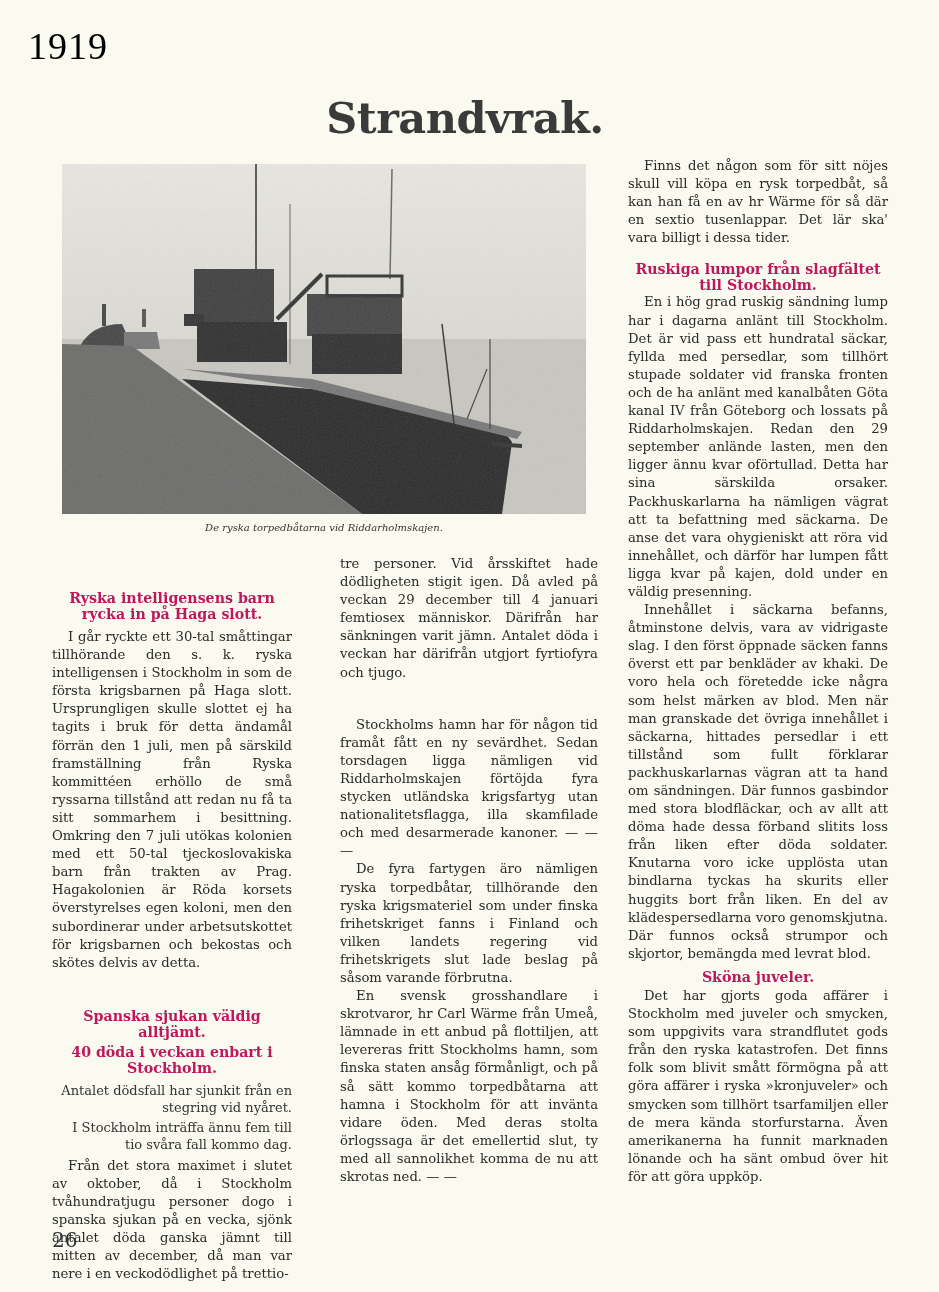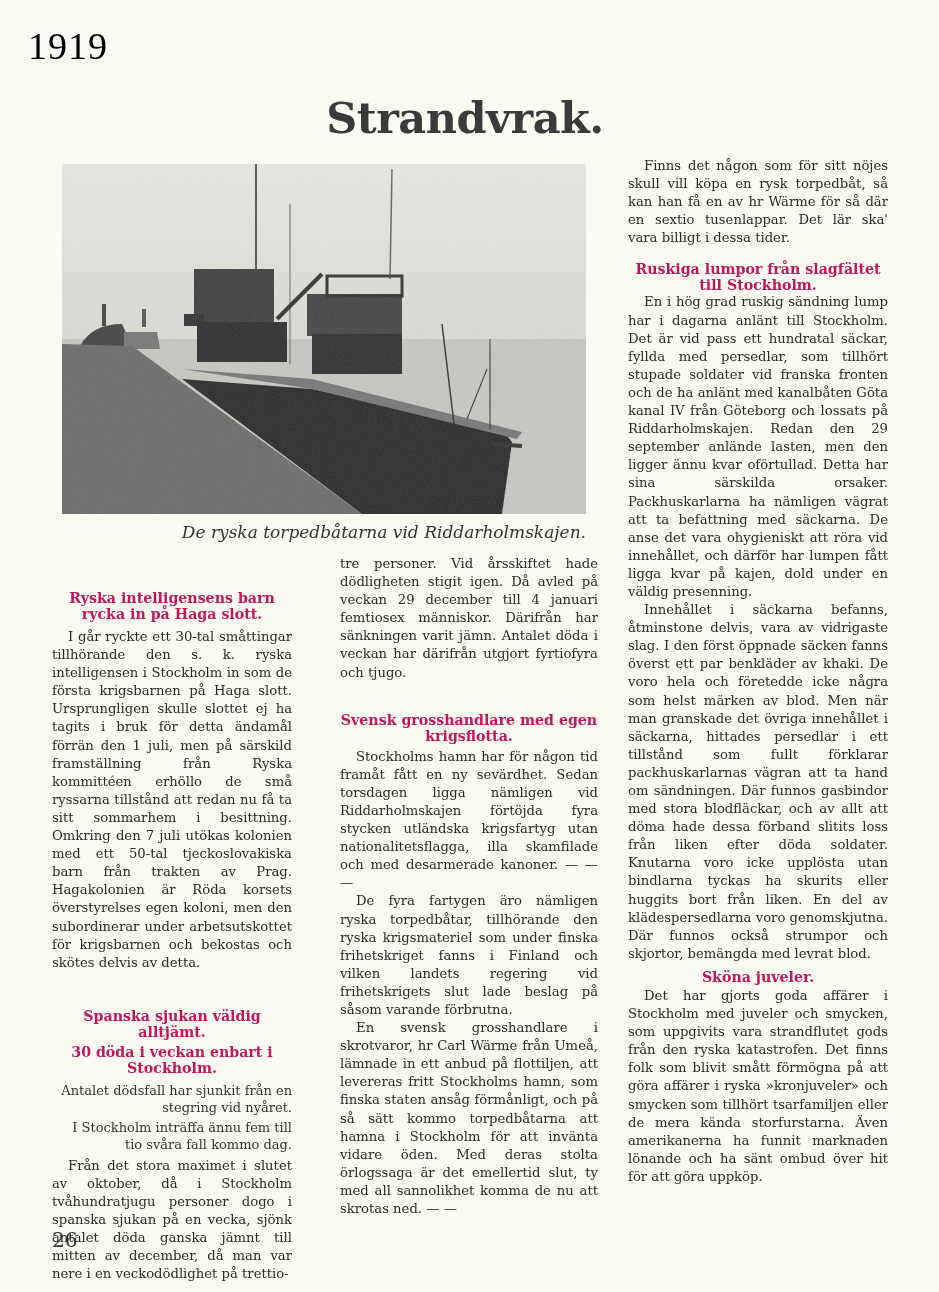--- a/index.html
+++ b/index.html
@@ -17,22 +17,22 @@
   .title {
     position: absolute; left: 300px; top: 93px; width: 330px; text-align: center;
     font-family: "DejaVu Serif", serif; font-weight: bold; font-size: 43px;
     color: #3a3a3a; letter-spacing: -0.5px;
   }
   .photo {
     position: absolute; left: 62px; top: 164px; width: 524px; height: 350px;
     background: #e4e2dc; overflow: hidden;
   }
   .caption {
-    position: absolute; left: 62px; top: 522px; width: 524px; text-align: right;
-    font-style: italic; font-size: 17px; color: #333;
+    position: absolute; left: 62px; top: 522px; width: 524px; text-align: center;
+    font-style: italic; font-size: 10px; color: #333;
   }
   .col { position: absolute; font-size: 13.2px; line-height: 18.1px; text-align: justify; }
   .col p { margin: 0; text-indent: 16px; }
   .col p.noind { text-indent: 0; }
   .col h3 {
     margin: 0; text-align: center; font-size: 14.2px; line-height: 16px;
     font-family: "DejaVu Serif", serif; font-weight: bold; color: #be185d;
   }
   .col h4 {
     margin: 0; text-align: right; font-size: 13px; line-height: 17px; font-weight: normal; color: #333;
@@ -99,30 +99,29 @@
     <rect width="524" height="350" fill="transparent" filter="url(#grain)"></rect>
   </svg>
 </div>
 <div class="caption">De ryska torpedbåtarna vid Riddarholmskajen.</div>
 
 <div class="col c1">
   <h3>Ryska intelligensens barn rycka in på Haga slott.</h3>
   <p style="margin-top:6px">I går ryckte ett 30-tal småttingar tillhörande den s. k. ryska intelligensen i Stockholm in som de första krigsbarnen på Haga slott. Ursprungligen skulle slottet ej ha tagits i bruk för detta ändamål förrän den 1 juli, men på särskild framställning från Ryska kommittéen erhöllo de små ryssarna tillstånd att redan nu få ta sitt sommarhem i besittning. Omkring den 7 juli utökas kolonien med ett 50-tal tjeckoslovakiska barn från trakten av Prag. Hagakolonien är Röda korsets överstyrelses egen koloni, men den subordinerar under arbetsutskottet för krigsbarnen och bekostas och skötes delvis av detta.</p>
   <div style="height:36px"></div>
   <h3>Spanska sjukan väldig alltjämt.</h3>
-  <h3 style="margin-top:4px">30 döda i veckan enbart i Stockholm.</h3>
+  <h3 style="margin-top:4px">40 döda i veckan enbart i Stockholm.</h3>
   <h4 style="margin-top:6px">Antalet dödsfall har sjunkit från en stegring vid nyåret.</h4>
   <h4 style="margin-top:3px">I Stockholm inträffa ännu fem till tio svåra fall kommo dag.</h4>
   <p style="margin-top:4px">Från det stora maximet i slutet av oktober, då i Stockholm tvåhundratjugu personer dogo i spanska sjukan på en vecka, sjönk antalet döda ganska jämnt till mitten av december, då man var nere i en veckodödlighet på trettio-</p>
 </div>
 
 <div class="col c2">
   <p class="noind">tre personer. Vid årsskiftet hade dödligheten stigit igen. Då avled på veckan 29 december till 4 januari femtiosex människor. Därifrån har sänkningen varit jämn. Antalet döda i veckan har därifrån utgjort fyrtiofyra och tjugo.</p>
   <div style="height:30px"></div>
-  <h3>Svensk grosshandlare med egen krigsflotta.</h3>
   <p style="margin-top:4px">Stockholms hamn har för någon tid framåt fått en ny sevärdhet. Sedan torsdagen ligga nämligen vid Riddarholmskajen förtöjda fyra stycken utländska krigsfartyg utan nationalitetsflagga, illa skamfilade och med desarmerade kanoner. — — —</p>
   <p>De fyra fartygen äro nämligen ryska torpedbåtar, tillhörande den ryska krigsmateriel som under finska frihetskriget fanns i Finland och vilken landets regering vid frihetskrigets slut lade beslag på såsom varande förbrutna.</p>
   <p>En svensk grosshandlare i skrotvaror, hr Carl Wärme från Umeå, lämnade in ett anbud på flottiljen, att levereras fritt Stockholms hamn, som finska staten ansåg förmånligt, och på så sätt kommo torpedbåtarna att hamna i Stockholm för att invänta vidare öden. Med deras stolta örlogssaga är det emellertid slut, ty med all sannolikhet komma de nu att skrotas ned. — —</p>
 </div>
 
 <div class="col c3">
   <p>Finns det någon som för sitt nöjes skull vill köpa en rysk torpedbåt, så kan han få en av hr Wärme för så där en sextio tusenlappar. Det lär ska' vara billigt i dessa tider.</p>
   <div style="height:14px"></div>
   <h3>Ruskiga lumpor från slagfältet till Stockholm.</h3>
   <p>En i hög grad ruskig sändning lump har i dagarna anlänt till Stockholm. Det är vid pass ett hundratal säckar, fyllda med persedlar, som tillhört stupade soldater vid franska fronten och de ha anlänt med kanalbåten Göta kanal IV från Göteborg och lossats på Riddarholmskajen. Redan den 29 september anlände lasten, men den ligger ännu kvar oförtullad. Detta har sina särskilda orsaker. Packhuskarlarna ha nämligen vägrat att ta befattning med säckarna. De anse det vara ohygieniskt att röra vid innehållet, och därför har lumpen fått ligga kvar på kajen, dold under en väldig presenning.</p>

